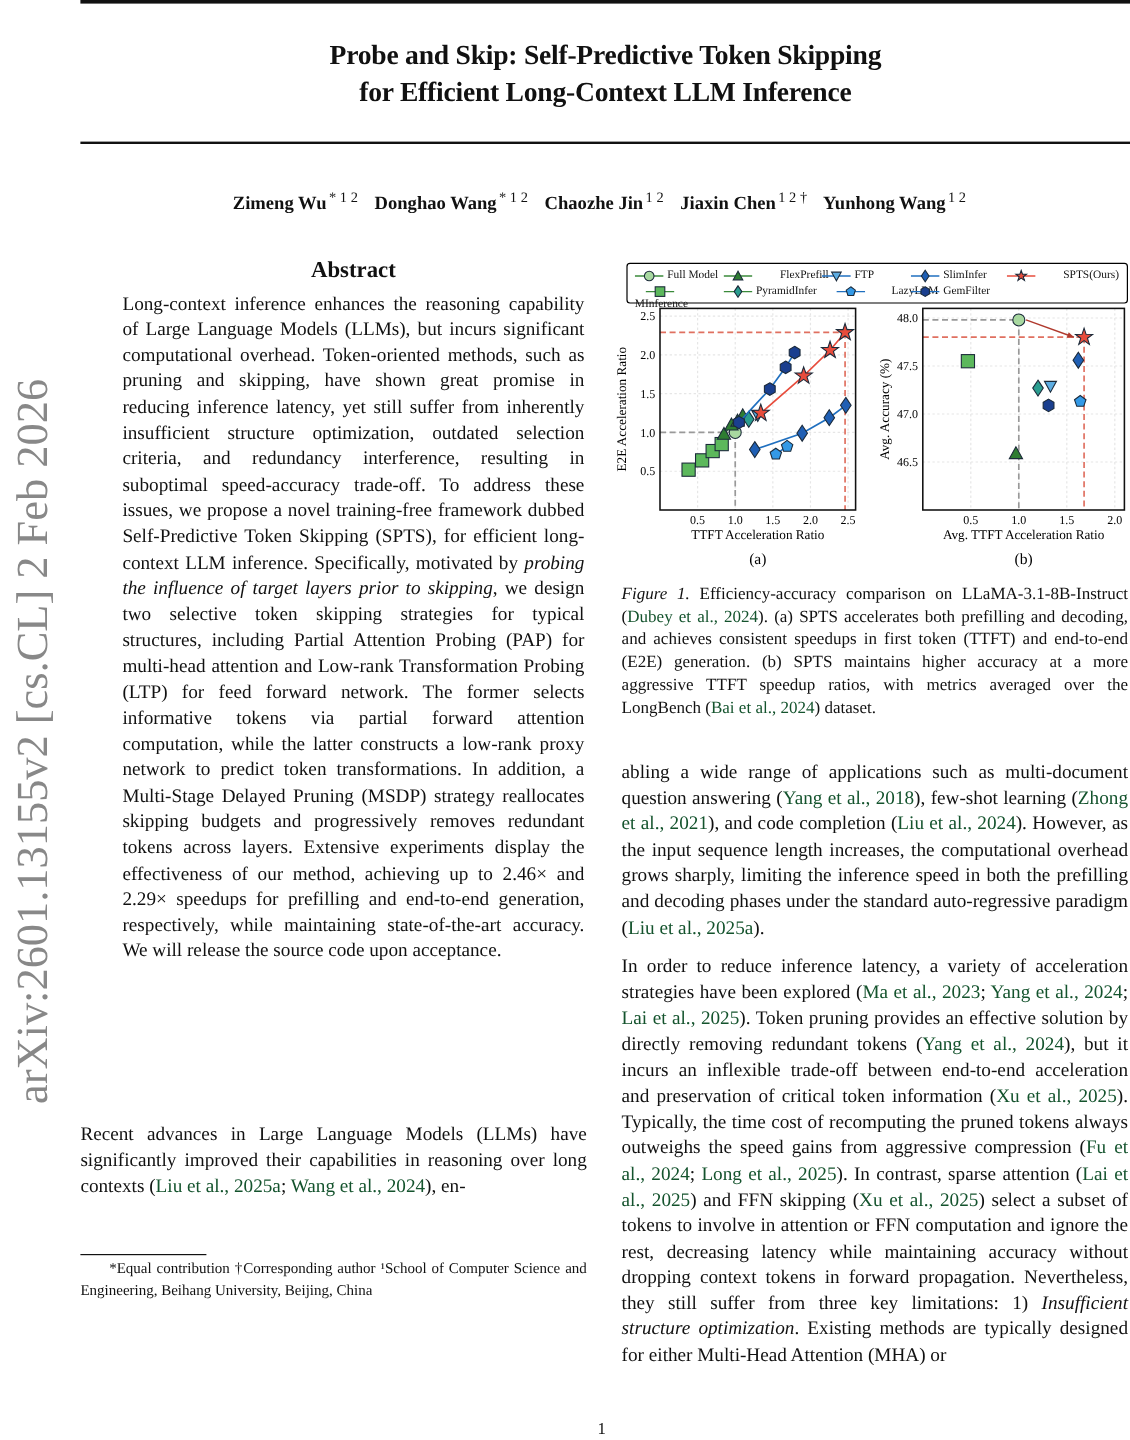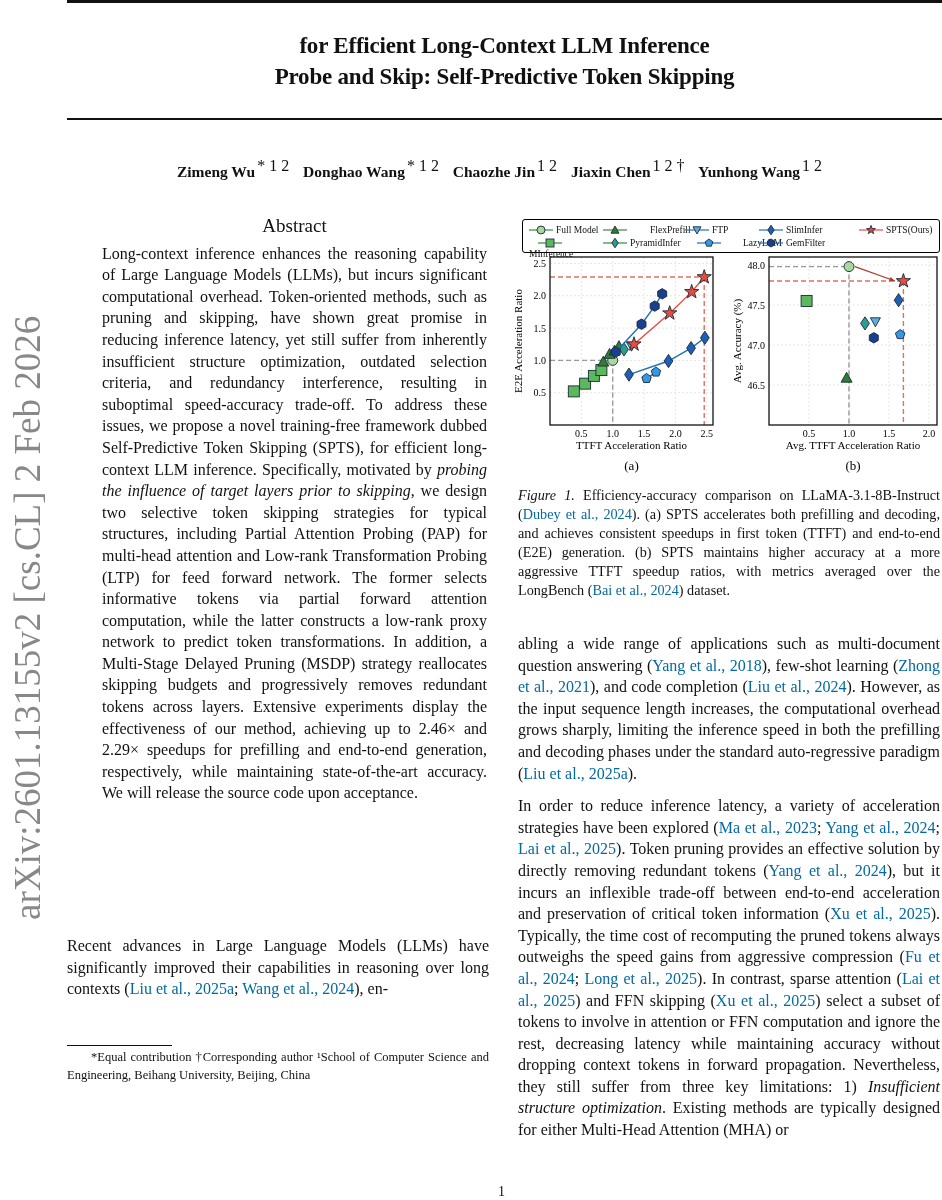--- a/index.html
+++ b/index.html
@@ -3,52 +3,52 @@
 <meta charset="utf-8">
 <style>
   html, body { margin:0; padding:0; background:#fff; }
   body { width:942px; height:1200px; position:relative; overflow:hidden;
          font-family:"Liberation Serif","DejaVu Serif",serif; color:#111; }
   .rule { position:absolute; left:67px; width:875px; background:#111; }
   #title { position:absolute; left:67px; width:875px; top:30px; text-align:center;
            font-weight:bold; font-size:23px; line-height:31px; letter-spacing:-0.2px; }
   #authors { position:absolute; left:67px; width:875px; top:157px; text-align:center;
              font-weight:bold; font-size:15.5px; }
-  #authors sup { font-weight:normal; font-size:16px; margin-left:2px; margin-right:10px; }
+  #authors sup { font-weight:normal; font-size:12px; margin-left:2px; margin-right:10px; }
   #arxiv { position:absolute; left:-6px; top:600px; transform-origin:0 0; transform:rotate(-90deg) translate(-320px, 0);
            font-size:37px; color:#888; white-space:nowrap; left:6px; top:920px; transform:rotate(-90deg); }
   .col { position:absolute; font-size:16px; line-height:21.6px; text-align:justify; }
   #left-col { left:102px; width:385px; top:215px; }
-  #abstract-title { text-align:center; font-weight:normal; font-size:19px; margin-bottom:6px; }
+  #abstract-title { text-align:center; font-weight:bold; font-size:19px; margin-bottom:6px; }
   #abstract-body { margin:0; }
   #intro { position:absolute; left:67px; width:422px; top:935px; }
   #intro h2 { font-size:19px; margin:0 0 12px 0; font-weight:bold; }
   #intro p { font-size:16px; line-height:21.6px; margin:0; text-align:justify; }
-  .cite { color:#0369a1; }
+  .cite { color:#14532d; }
   #fn-rule { position:absolute; left:67px; top:1045px; width:105px; height:1px; background:#111; }
   #footnote { position:absolute; left:67px; width:422px; top:1049px; font-size:12.5px; line-height:17.5px; text-align:justify; }
   #footnote .fnfirst { text-indent:24px; }
   #right-col { left:518px; width:422px; top:633px; }
   #right-col p { margin:0 0 11px 0; }
   #pagenum { position:absolute; left:498px; top:1184px; font-size:14px; }
   #legend { position:absolute; left:522px; top:219px; width:416px; height:32px; border:1px solid #000000; border-radius:3px;
             font-size:9.5px; font-family:"Liberation Serif",serif; background:#fff; }
   .leg-item { position:absolute; display:flex; align-items:center; white-space:nowrap; }
   .leg-item svg { margin-right:3px; }
   #caption { position:absolute; left:518px; width:422px; top:486px; font-size:14.2px; line-height:19px; text-align:justify; }
   #caption i { font-style:italic; }
   .chart-svg text { font-family:"Liberation Serif",serif; }
 </style>
 </head>
 <body>
 
 <div class="rule" style="top:0;height:3px;"></div>
 <div id="title">
+  <div>Probe and Skip: Self-Predictive Token Skipping</div>
   <div>for Efficient Long-Context LLM Inference</div>
-  <div>Probe and Skip: Self-Predictive Token Skipping</div>
 </div>
 <div class="rule" style="top:118px;height:2px;"></div>
 
 <div id="authors">
   <span>Zimeng Wu</span><sup>* 1 2</sup>
   <span>Donghao Wang</span><sup>* 1 2</sup>
   <span>Chaozhe Jin</span><sup>1 2</sup>
   <span>Jiaxin Chen</span><sup>1 2 †</sup>
   <span>Yunhong Wang</span><sup>1 2</sup>
 </div>
@@ -119,21 +119,21 @@
       </svg>
       <span>SlimInfer</span>
     </div>
     <div class="leg-item" style="left: 236px; top: 17px;">
       <svg width="24" height="12">
         <line x1="0" y1="6" x2="24" y2="6" stroke="#1f6fbf" stroke-width="1.2"></line>
         <polygon points="12.0,2.0 15.5,4.0 15.5,8.0 12.0,10.0 8.5,8.0 8.5,4.0" fill="#1a3f8f" stroke="#1b2a3a" stroke-width="0.9"></polygon>
       </svg>
       <span>GemFilter</span>
     </div>
-    <div class="leg-item" style="left: 336px; top: 4px;">
+    <div class="leg-item" style="left: 316px; top: 4px; gap: 20px;">
       <svg width="24" height="12">
         <line x1="0" y1="6" x2="24" y2="6" stroke="#e74c3c" stroke-width="1.2"></line>
         <polygon points="12.0,1.4 13.1,4.5 16.4,4.6 13.7,6.6 14.7,9.7 12.0,7.8 9.3,9.7 10.3,6.6 7.6,4.6 10.9,4.5" fill="#e74c3c" stroke="#1b2a3a" stroke-width="0.9"></polygon>
       </svg>
       <span>SPTS(Ours)</span>
     </div>
   </div>
 
 <svg class="chart-svg" style="position:absolute;left:510px;top:250px;" width="215" height="230" id="chart-a">
     <line x1="71.34615384615384" y1="7" x2="71.34615384615384" y2="175" stroke="#e6e6e6" stroke-dasharray="2,2"></line>

